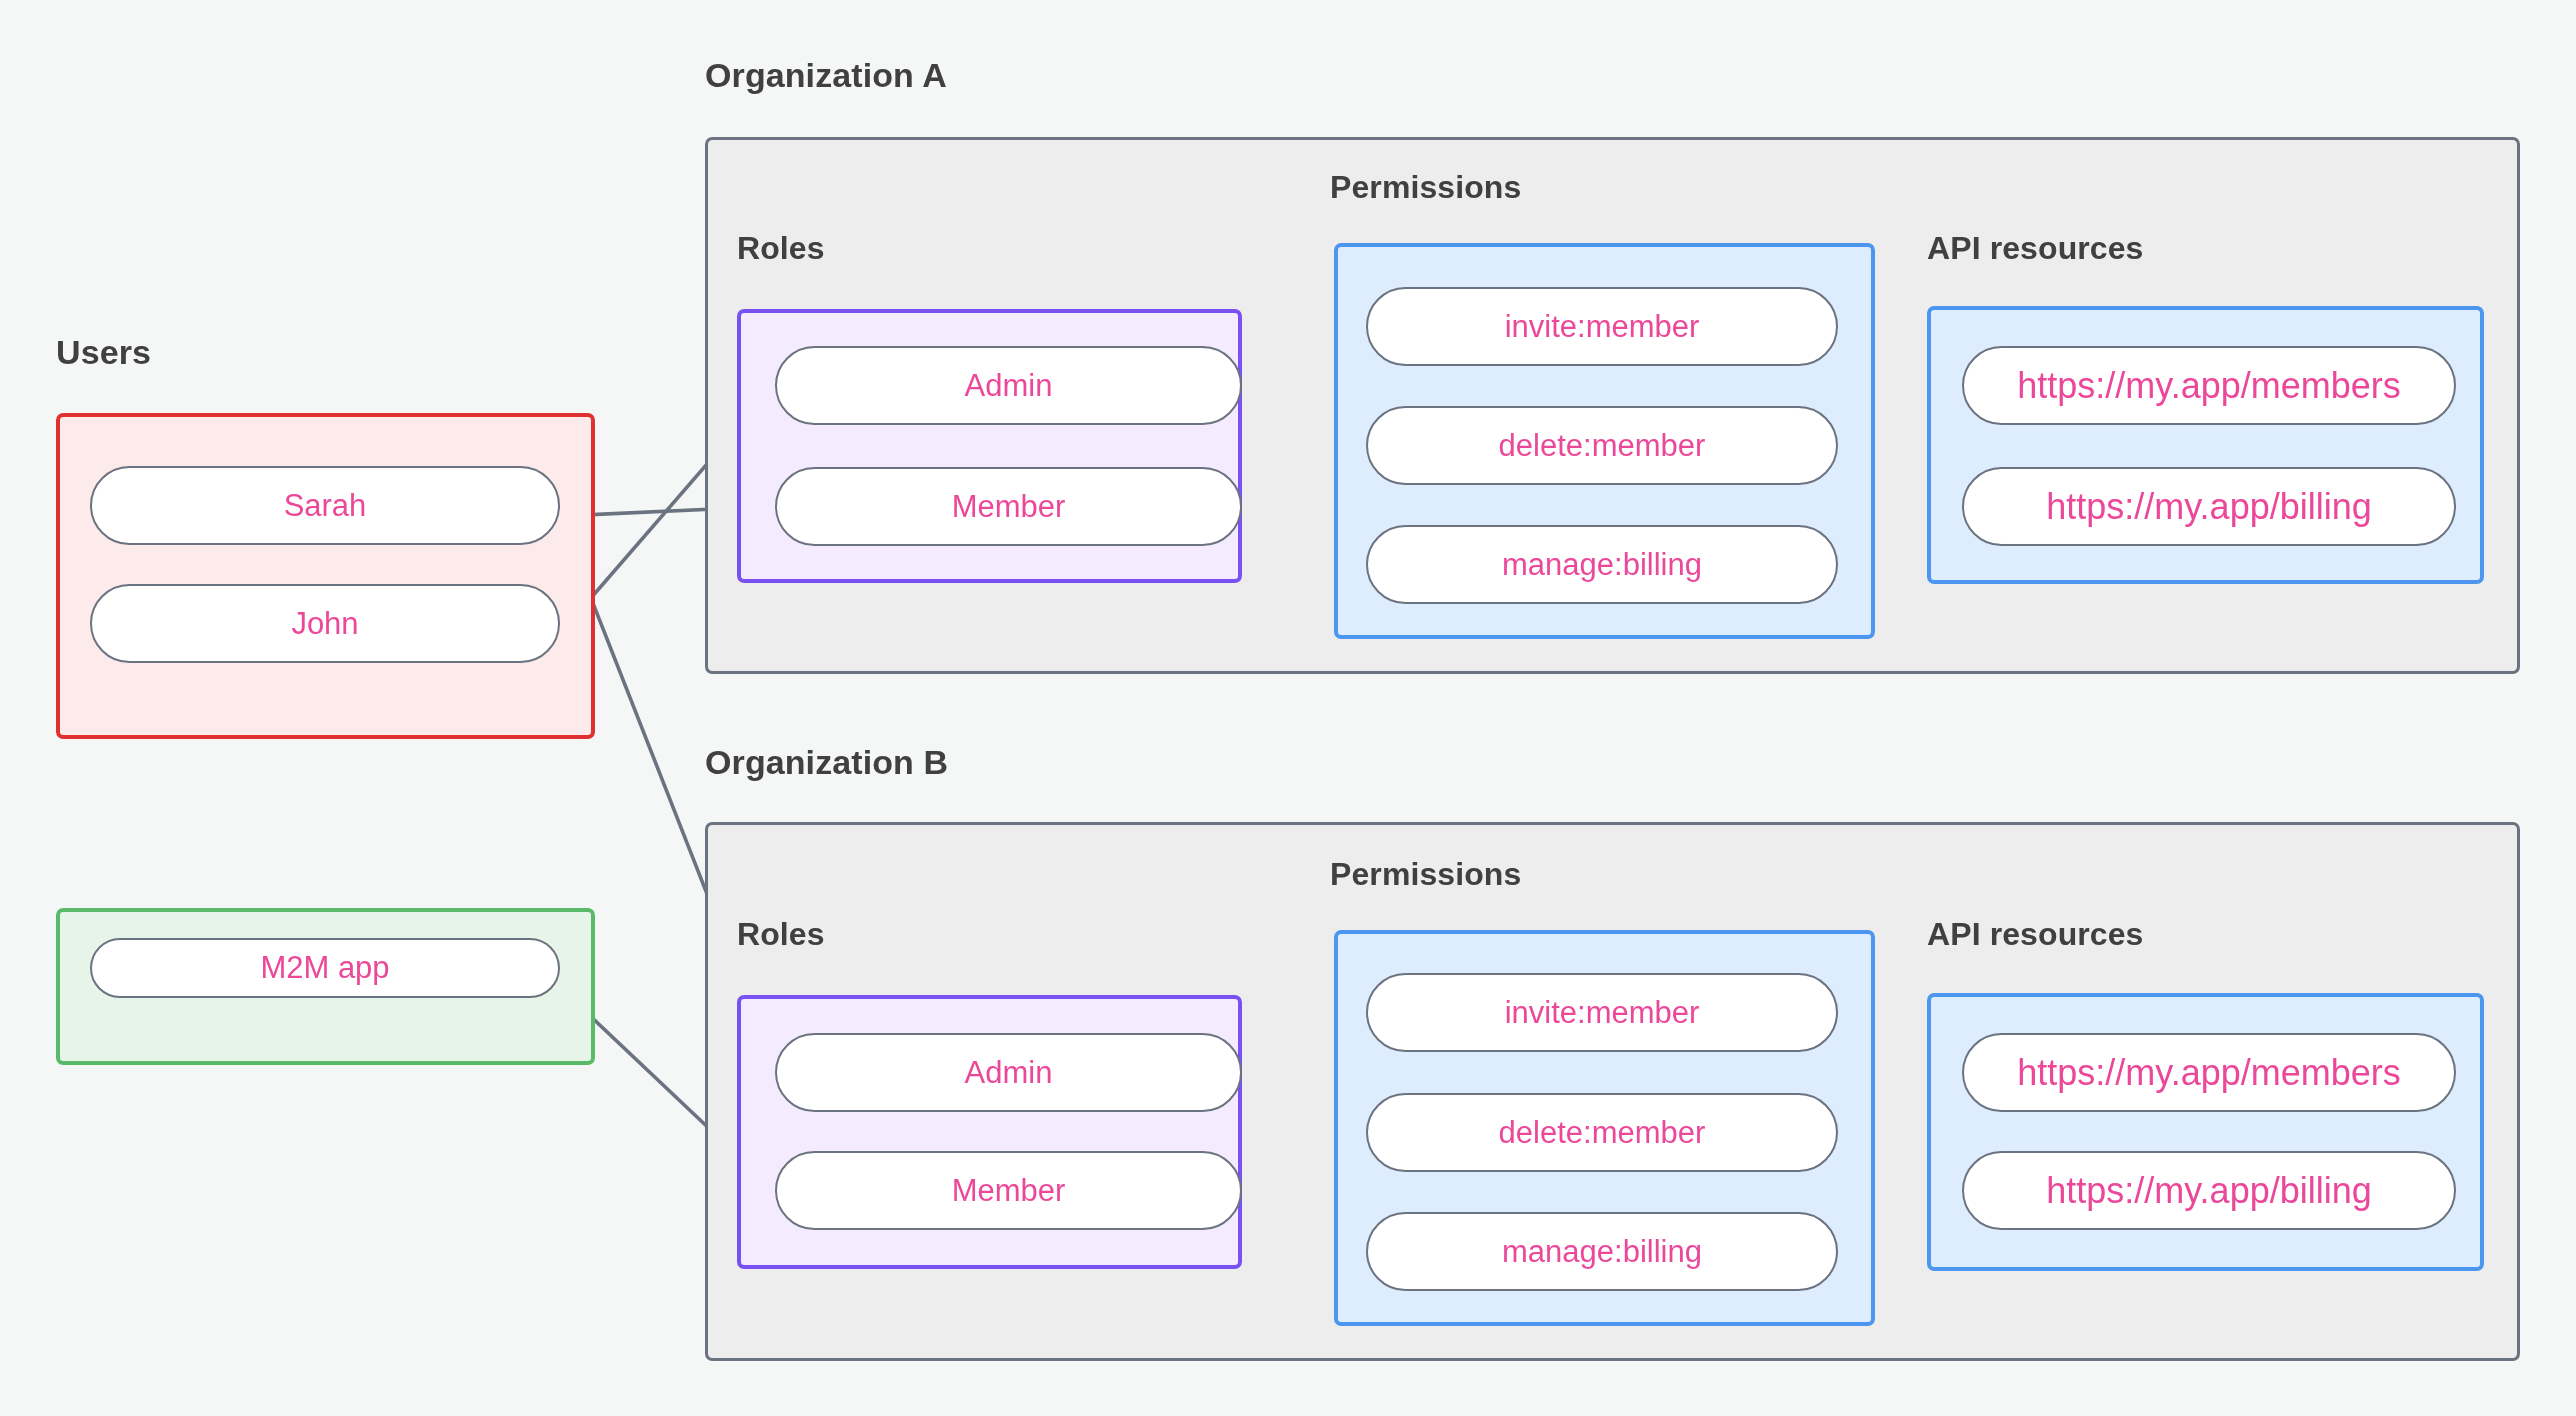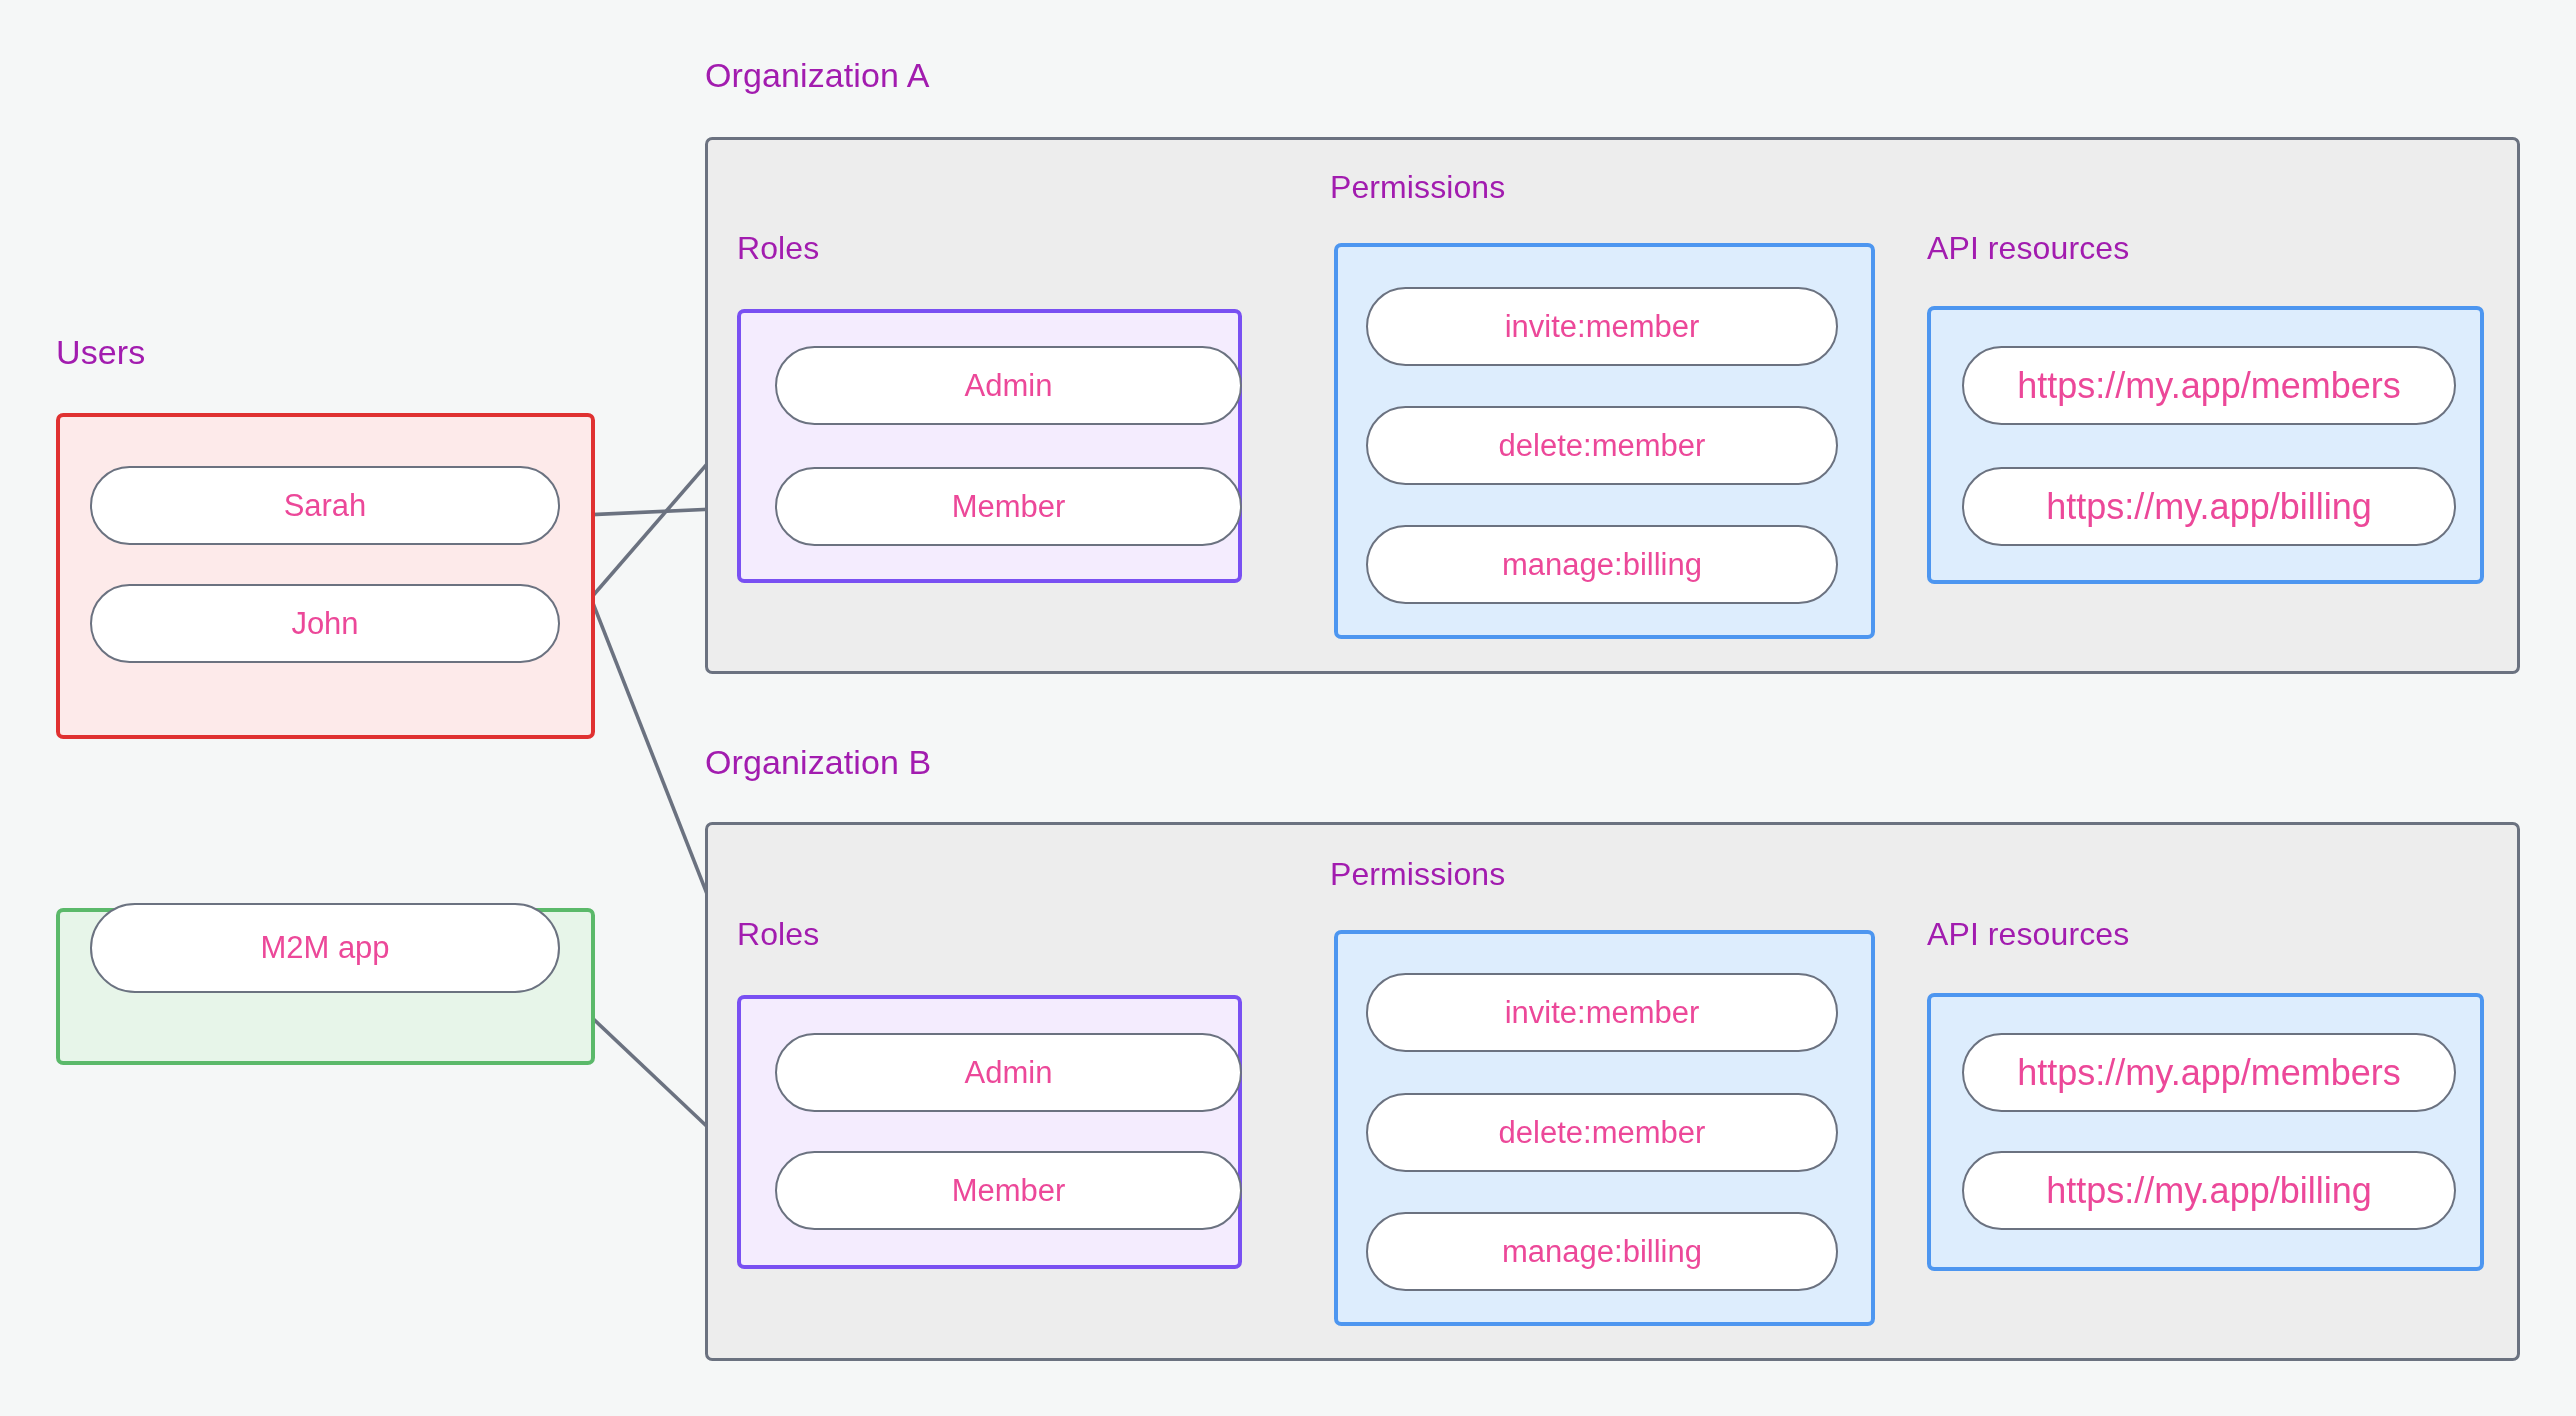--- a/index.html
+++ b/index.html
@@ -19,22 +19,22 @@
     position: absolute;
     left: 0; top: 0;
     width: 2576px;
     height: 1416px;
     pointer-events: none;
     z-index: 1;
   }
   .group-label {
     position: absolute;
     font-size: 34px;
-    color: #a21caf;
-    font-weight: 400;
+    color: #404040;
+    font-weight: 700;
     white-space: nowrap;
     letter-spacing: 0.1px;
     z-index: 3;
   }
   .box {
     position: absolute;
     box-sizing: border-box;
     border-radius: 7.2px;
     z-index: 2;
   }
@@ -134,21 +134,21 @@
   <div class="pill" style="left:90px; top:584px; width:470px; height:79px;">
     <span>John</span>
   </div>
   <div class="pill" style="left:90px; top:466px; width:470px; height:79px;">
     <span>Sarah</span>
   </div>
 
 
   <div class="box m2m-box" style="left:56px; top:908px; width:539px; height:157px;"></div>
 
-  <div class="pill" style="left:90px; top:903px; width:470px; height:90px;">
+  <div class="pill" style="left:90px; top:938px; width:470px; height:60px;">
     <span>M2M app</span>
   </div>
 
   <div class="group-label" style="left:705px; top:56px;">Organization A</div>
 
   <div class="box org-box" style="left:705px; top:137px; width:1815px; height:537px;"></div>
 
   <div class="group-label" style="left:737px; top:230px; font-size:32px;">Roles</div>
   <div class="box roles-box" style="left:737px; top:309px; width:505px; height:274px;"></div>
   <div class="pill" style="left:775px; top:346px; width:467px; height:79px;">

